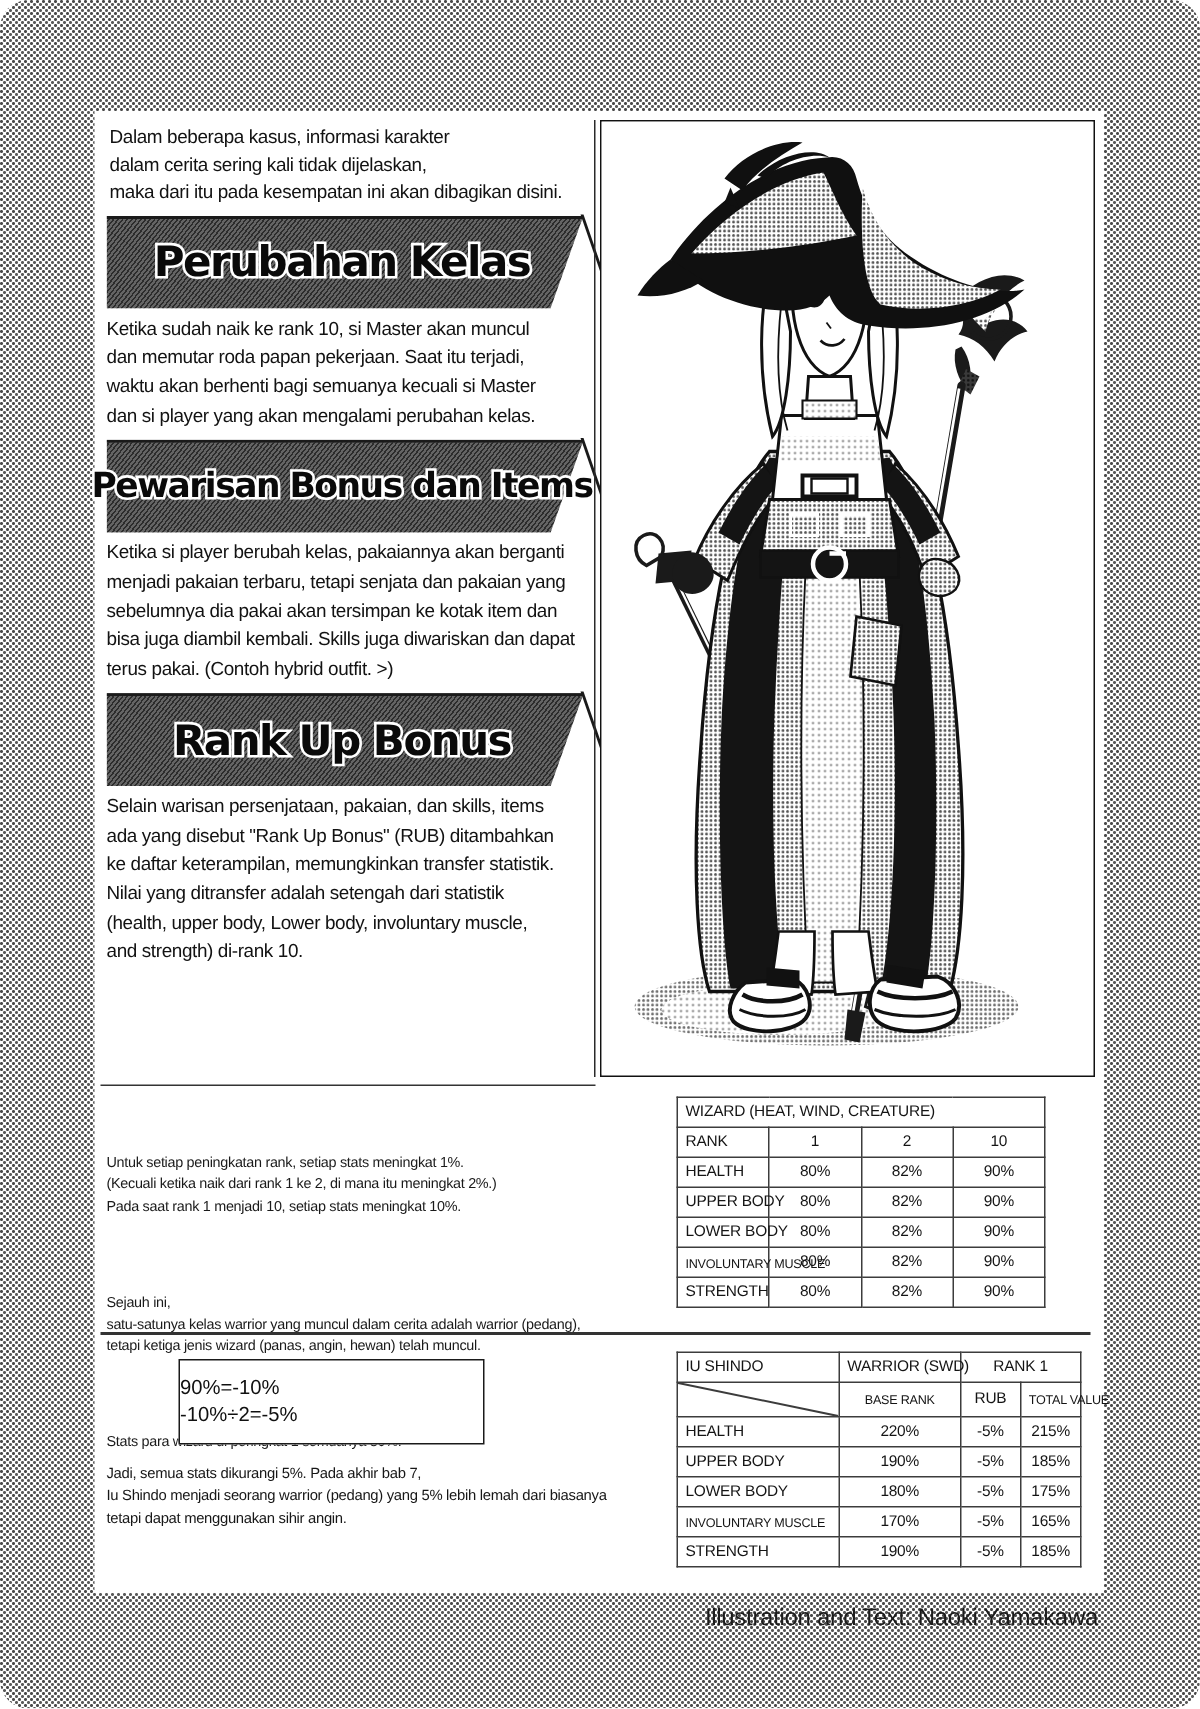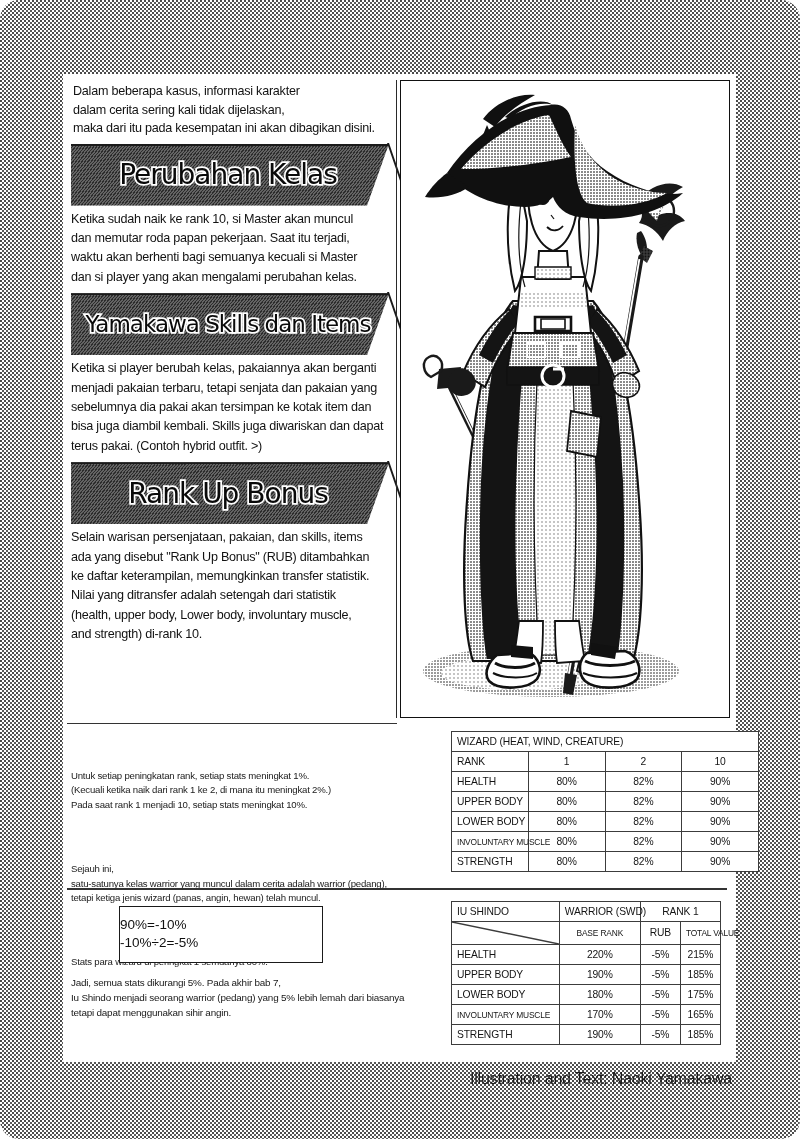--- a/index.html
+++ b/index.html
@@ -110,21 +110,21 @@
   .banner .title {
     position: absolute;
     left: 0;
     top: 0;
     width: 318px;
     height: 62px;
     display: flex;
     align-items: center;
     justify-content: center;
     font-family: "DejaVu Sans", sans-serif;
-    font-weight: normal;
+    font-weight: bold;
     font-size: 28px;
     letter-spacing: -1px;
     color: #0a0a0a;
     -webkit-text-stroke: 3.4px #ffffff;
     paint-order: stroke fill;
     white-space: nowrap;
   }
 
   
   #illus-panel {
@@ -205,21 +205,21 @@
   }
   td.small, th.small { font-size: 8.4px; }
   td.bold, th.bold { font-weight: bold; }
 
   #wizard-table {
     position: absolute;
     left: 388px;
     top: 657px;
     width: 270px;
   }
-  #wizard-table table { width: 308px; }
+  #wizard-table table { width: 246px; }
 
   #shindo-table {
     position: absolute;
     left: 388px;
     top: 827px;
     width: 270px;
   }
   #shindo-table table { width: 270px; }
 
   .diag-cell {
@@ -299,21 +299,21 @@
         <div class="title">Perubahan Kelas</div>
       </div>
       <div class="body-text">Ketika sudah naik ke rank 10, si Master akan muncul
 dan memutar roda papan pekerjaan. Saat itu terjadi,
 waktu akan berhenti bagi semuanya kecuali si Master
 dan si player yang akan mengalami perubahan kelas.</div>
 
       <div class="banner">
         <div class="shape"></div>
         <div class="slash"></div>
-        <div class="title" style="font-size:23px;">Yamakawa Skills dan Items</div>
+        <div class="title" style="font-size:23px;">Pewarisan Bonus dan Items</div>
       </div>
       <div class="body-text">Ketika si player berubah kelas, pakaiannya akan berganti
 menjadi pakaian terbaru, tetapi senjata dan pakaian yang
 sebelumnya dia pakai akan tersimpan ke kotak item dan
 bisa juga diambil kembali. Skills juga diwariskan dan dapat
 terus pakai. (Contoh hybrid outfit. &gt;)</div>
 
       <div class="banner">
         <div class="shape"></div>
         <div class="slash"></div>

